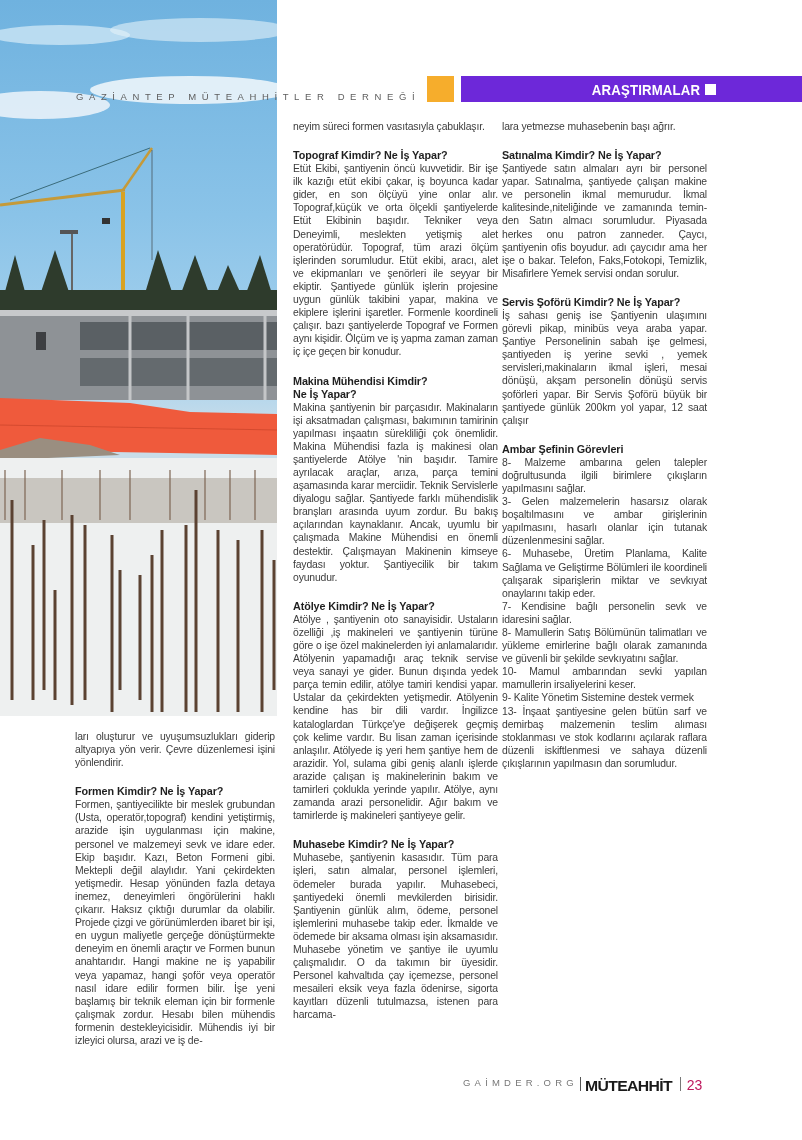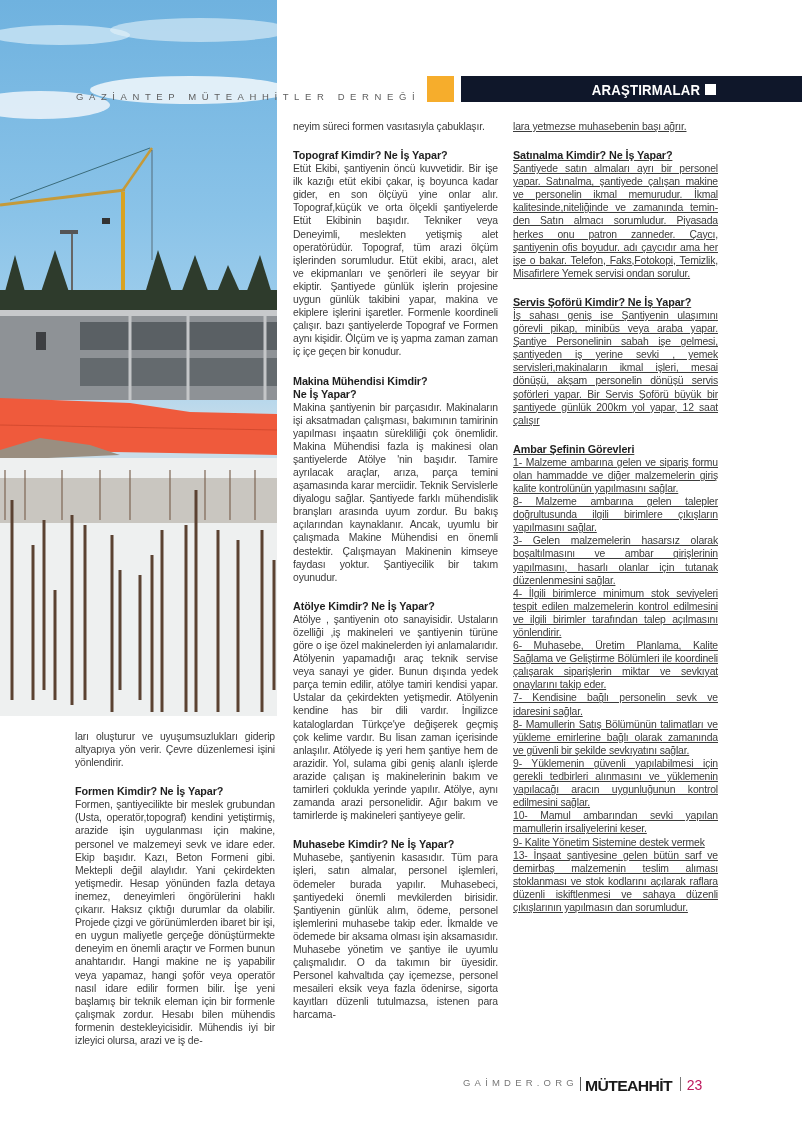--- a/index.html
+++ b/index.html
@@ -16,36 +16,36 @@
     }
     .photo svg { position: absolute; left: 0; top: 0; }
     
     .org-name {
       position: absolute; left: 76px; top: 91px;
       font-size: 9.5px; letter-spacing: 5.6px; color: #5e5e5e;
       white-space: nowrap;
     }
     .orange-small { position: absolute; left: 427px; top: 76px; width: 27px; height: 26px; background: #f6ad2c; }
     .orange-bar {
-      position: absolute; left: 461px; top: 76px; width: 341px; height: 26px; background: #0f172a;
+      position: absolute; left: 461px; top: 76px; width: 341px; height: 26px; background: #6d28d9;
       display: flex; align-items: center; justify-content: flex-end; padding-right: 86px; box-sizing: border-box;
     }
     .orange-bar .sect {
       color: #fff; font-weight: bold; font-size: 15px; letter-spacing: 0.2px;
       font-family: "Liberation Sans", sans-serif; transform: scaleX(0.88); transform-origin: right center;
     }
     .orange-bar .sq { display: inline-block; width: 11px; height: 11px; background: #fff; margin-left: 5px; }
     
     .col {
       position: absolute; font-size: 10.4px; line-height: 13.1px; text-align: justify;
       letter-spacing: -0.15px;
     }
     .col1 { left: 75px; top: 730px; width: 200px; }
     .col2 { left: 293px; top: 120px; width: 205px; }
-    .col3 { left: 513px; top: 120px; width: 205px; text-decoration: underline; }
+    .col3 { left: 502px; top: 120px; width: 205px; }
     .col p { margin: 0; }
     .col h3 {
       margin: 0; font-size: 10.8px; line-height: 13px; color: #1f1f1f; font-weight: bold;
       letter-spacing: -0.1px;
     }
     .gap-s { height: 16px; }
     
     .footer {
       position: absolute; left: 463px; top: 1077px; display: flex; align-items: flex-start; white-space: nowrap;
     }
@@ -174,28 +174,25 @@
 <div class="col col3">
   <p>lara yetmezse muhasebenin başı ağrır.</p>
   <div class="gap-s"></div>
   <h3>Satınalma Kimdir? Ne İş Yapar?</h3>
   <p>Şantiyede satın almaları ayrı bir personel yapar. Satınalma, şantiyede çalışan makine ve personelin ikmal memurudur. İkmal kalitesinde,niteliğinde ve zamanında temin-den Satın almacı sorumludur. Piyasada herkes onu patron zanneder. Çaycı, şantiyenin ofis boyudur. adı çaycıdır ama her işe o bakar. Telefon, Faks,Fotokopi, Temizlik, Misafirlere Yemek servisi ondan sorulur.</p>
   <div class="gap-s"></div>
   <h3>Servis Şoförü Kimdir? Ne İş Yapar?</h3>
   <p>İş sahası geniş ise Şantiyenin ulaşımını görevli pikap, minibüs veya araba yapar. Şantiye Personelinin sabah işe gelmesi, şantiyeden iş yerine sevki , yemek servisleri,makinaların ikmal işleri, mesai dönüşü, akşam personelin dönüşü servis şoförleri yapar. Bir Servis Şoförü büyük bir şantiyede günlük 200km yol yapar, 12 saat çalışır</p>
   <div class="gap-s"></div>
   <h3>Ambar Şefinin Görevleri</h3>
-  <p>1- Malzeme ambarına gelen ve sipariş formu olan hammadde ve diğer malzemelerin giriş kalite kontrolünün yapılmasını sağlar.</p>
   <p>8- Malzeme ambarına gelen talepler doğrultusunda ilgili birimlere çıkışların yapılmasını sağlar.</p>
   <p>3- Gelen malzemelerin hasarsız olarak boşaltılmasını ve ambar girişlerinin yapılmasını, hasarlı olanlar için tutanak düzenlenmesini sağlar.</p>
-  <p>4- İlgili birimlerce minimum stok seviyeleri tespit edilen malzemelerin kontrol edilmesini ve ilgili birimler tarafından talep açılmasını yönlendirir.</p>
   <p>6- Muhasebe, Üretim Planlama, Kalite Sağlama ve Geliştirme Bölümleri ile koordineli çalışarak siparişlerin miktar ve sevkıyat onaylarını takip eder.</p>
   <p>7- Kendisine bağlı personelin sevk ve idaresini sağlar.</p>
   <p>8- Mamullerin Satış Bölümünün talimatları ve yükleme emirlerine bağlı olarak zamanında ve güvenli bir şekilde sevkıyatını sağlar.</p>
-  <p>9- Yüklemenin güvenli yapılabilmesi için gerekli tedbirleri alınmasını ve yüklemenin yapılacağı aracın uygunluğunun kontrol edilmesini sağlar.</p>
   <p>10- Mamul ambarından sevki yapılan mamullerin irsaliyelerini keser.</p>
   <p>9- Kalite Yönetim Sistemine destek vermek</p>
   <p>13- İnşaat şantiyesine gelen bütün sarf ve demirbaş malzemenin teslim alıması stoklanması ve stok kodlarını açılarak raflara düzenli iskiftlenmesi ve sahaya düzenli çıkışlarının yapılmasın dan sorumludur.</p>
 </div>
 
 <div class="footer">
   <span class="site">GAİMDER.ORG</span>
   <span class="sep"></span>
   <span class="mag">MÜTEAHHİT</span>
   <span class="sep2"></span>

